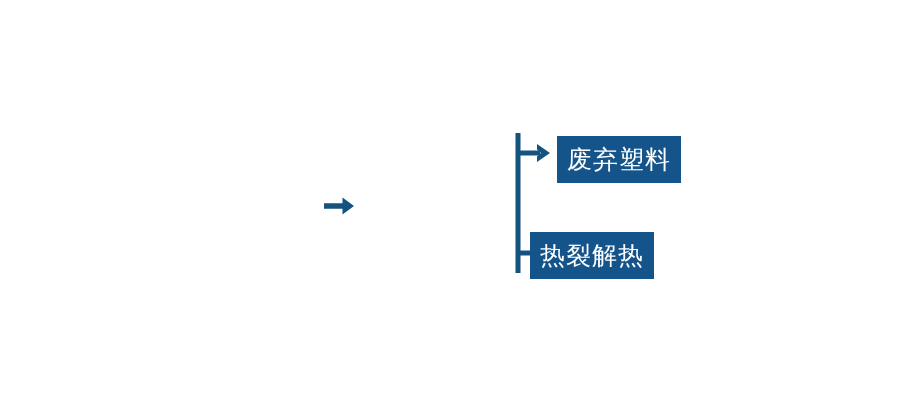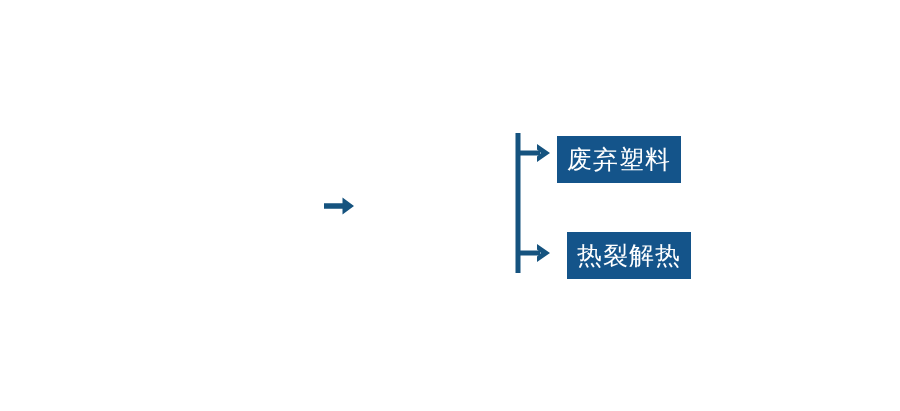--- a/index.html
+++ b/index.html
@@ -55,21 +55,21 @@
   
   .node-outcome-top {
     left: 557px;
     top: 136px;
     width: 124px;
     height: 47px;
     background: #14548a;
     font-size: 25px;
   }
   .node-outcome-bottom {
-    left: 567px;
+    left: 530px;
     top: 232px;
     width: 124px;
     height: 47px;
     background: #14548a;
     font-size: 25px;
   }
 
   
   .connector-main-arrow {
     position: absolute;

